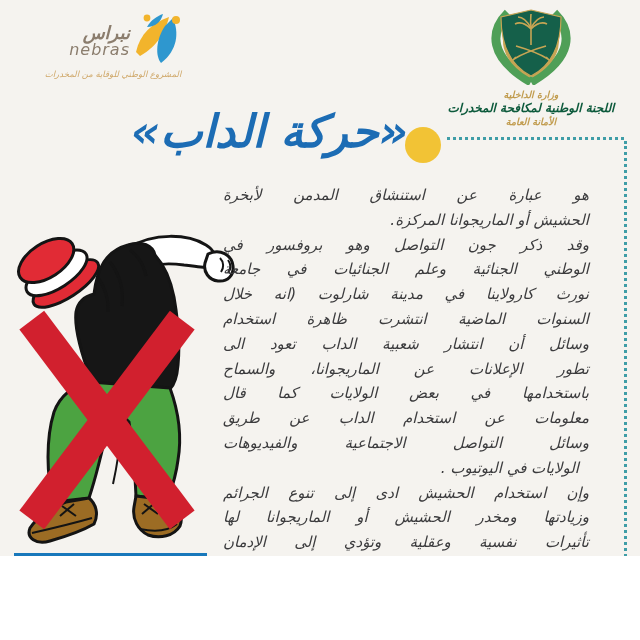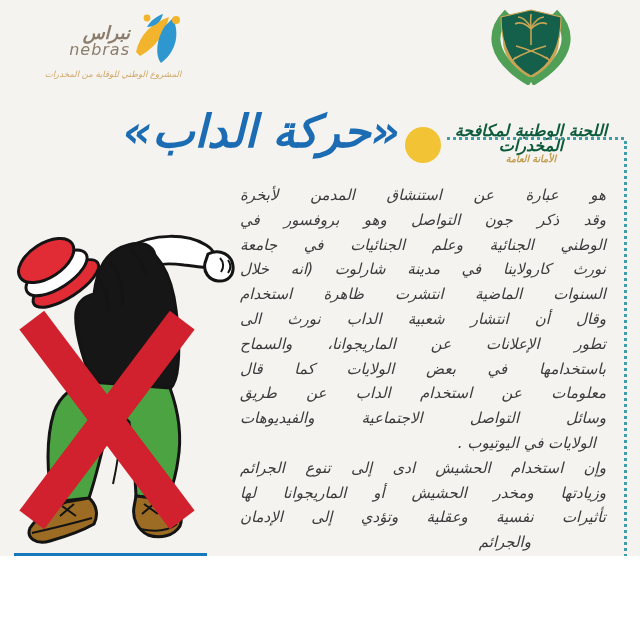--- a/index.html
+++ b/index.html
@@ -10,37 +10,37 @@
   .nebras{position:absolute;left:42px;top:12px;width:142px;}
   .nebras-row{display:flex;justify-content:flex-end;align-items:center;gap:2px;}
   .nebras-names{text-align:right;color:var(--nebras-text);direction:rtl;}
   .nebras-ar{font-size:18px;font-weight:bold;line-height:20px;}
   .nebras-en{font-size:16px;letter-spacing:1px;line-height:13px;direction:ltr;}
   .nebras-tagline{margin-top:3px;font-size:8.5px;color:var(--nebras-tagline);text-align:center;direction:rtl;white-space:nowrap;}
 
   
   .ministry{position:absolute;left:438px;top:5px;width:186px;text-align:center;direction:rtl;}
   .ministry-l1,.ministry-l3{font-size:9.5px;font-weight:bold;color:var(--ministry-text-gold);line-height:12px;}
-  .ministry-l2{font-size:16px;font-weight:bold;color:var(--ministry-text-green);line-height:15px;margin-top:34px;}
+  .ministry-l2{font-size:12px;font-weight:bold;color:var(--ministry-text-green);line-height:15px;}
 
   
-  .title{position:absolute;top:100px;right:240px;font-size:45px;font-weight:bold;
+  .title{position:absolute;top:100px;right:232px;font-size:45px;font-weight:bold;
          color:var(--title-blue);direction:rtl;line-height:1.4;white-space:nowrap;}
   .bullet{position:absolute;left:405px;top:127px;width:36px;height:36px;border-radius:50%;
           background:var(--bullet-yellow);}
 
   
   .dot-h{position:absolute;left:447px;top:137px;width:177px;height:0;border-top:3px dotted var(--dot-teal);}
   .dot-v-right{position:absolute;left:624px;top:141px;height:499px;width:0;border-left:3px dotted var(--dot-teal);}
   .dot-v-bottom{position:absolute;left:105px;top:579px;height:61px;width:0;border-left:3px dotted var(--dot-blue);}
   .platform{position:absolute;left:14px;top:553px;width:193px;height:24px;background:var(--bar-blue);}
   .footer-band{position:absolute;left:88px;top:635px;width:540px;height:5px;background:#eae6de;}
 
   
-  .body-text{position:absolute;left:240px;top:183px;width:366px;color:var(--text-dark);}
+  .body-text{position:absolute;left:223px;top:183px;width:366px;color:var(--text-dark);}
   .bline{direction:rtl;font-size:15px;line-height:24.8px;height:24.8px;text-align:right;overflow:visible;}
   .bline.just{text-align:justify;text-align-last:justify;}
 
   
   .figure{position:absolute;left:2px;top:224px;width:235px;height:360px;}
   .ln{fill:none;stroke:var(--outline-black);}
   .c-shirt{fill:var(--shirt-black);stroke:var(--outline-black);stroke-width:3;}
   .c-skin{fill:#ffffff;stroke:var(--outline-black);stroke-width:3;}
   .c-hat{fill:var(--hat-red);stroke:var(--outline-black);stroke-width:3;}
   .c-band{fill:#ffffff;stroke:var(--outline-black);stroke-width:3;}
@@ -93,20 +93,21 @@
         <path d="M51,24 C57,18 63,17 67,19"></path>
         <path d="M51,23 C46,14 42,12 38,12"></path>
         <path d="M51,23 C56,14 60,12 64,12"></path>
         <path d="M51,22 C50,15 51,11 51,9"></path>
         <path d="M34,54 C42,49 52,45 66,41"></path>
         <path d="M68,54 C60,49 50,45 36,41"></path>
         <path d="M32,56 L36,52"></path>
         <path d="M70,56 L66,52"></path>
       </g>
     </svg>
+    <div class="ministry-l1">وزارة الداخلية</div>
     <div class="ministry-l2">اللجنة الوطنية لمكافحة المخدرات</div>
     <div class="ministry-l3">الأمانة العامة</div>
   </div>
 
   <div class="title">«حركة الداب»</div>
   <div class="bullet"></div>
 
   <div class="dot-h"></div>
   <div class="dot-v-right"></div>
 
@@ -142,25 +143,26 @@
     <rect class="c-x" x="-20" y="180.5" width="250" height="31" transform="rotate(53 105 196)"></rect>
     <rect class="c-x" x="-20" y="180.5" width="250" height="31" transform="rotate(-53 105 196)"></rect>
   </svg>
 
   <div class="platform"></div>
   <div class="dot-v-bottom"></div>
   <div class="footer-band"></div>
 
   <div class="body-text">
       <div class="bline just">هو عبارة عن استنشاق المدمن لأبخرة</div>
+      <div class="bline">الحشيش أو الماريجوانا المركزة.</div>
       <div class="bline just">وقد ذكر جون التواصل وهو بروفسور في</div>
       <div class="bline just">الوطني الجنائية وعلم الجنائيات في جامعة</div>
       <div class="bline just">نورث كارولاينا في مدينة شارلوت (انه خلال</div>
       <div class="bline just">السنوات الماضية انتشرت ظاهرة استخدام</div>
-      <div class="bline just">وقال أن انتشار شعبية الداب نورث الى</div>
+      <div class="bline just">وسائل أن انتشار شعبية الداب تعود الى</div>
       <div class="bline just">تطور الإعلانات عن الماريجوانا، والسماح</div>
       <div class="bline just">باستخدامها في بعض الولايات كما قال</div>
       <div class="bline just">معلومات عن استخدام الداب عن طريق</div>
       <div class="bline just">وسائل التواصل الاجتماعية والفيديوهات</div>
       <div class="bline" style="padding-right: 10px;">الولايات في اليوتيوب .</div>
       <div class="bline just">وإن استخدام الحشيش ادى إلى تنوع الجرائم</div>
       <div class="bline just">وزيادتها ومخدر الحشيش أو الماريجوانا لها</div>
       <div class="bline just">تأثيرات نفسية وعقلية وتؤدي إلى الإدمان</div>
       <div class="bline" style="padding-right: 75px;">والجرائم</div>
     </div>

